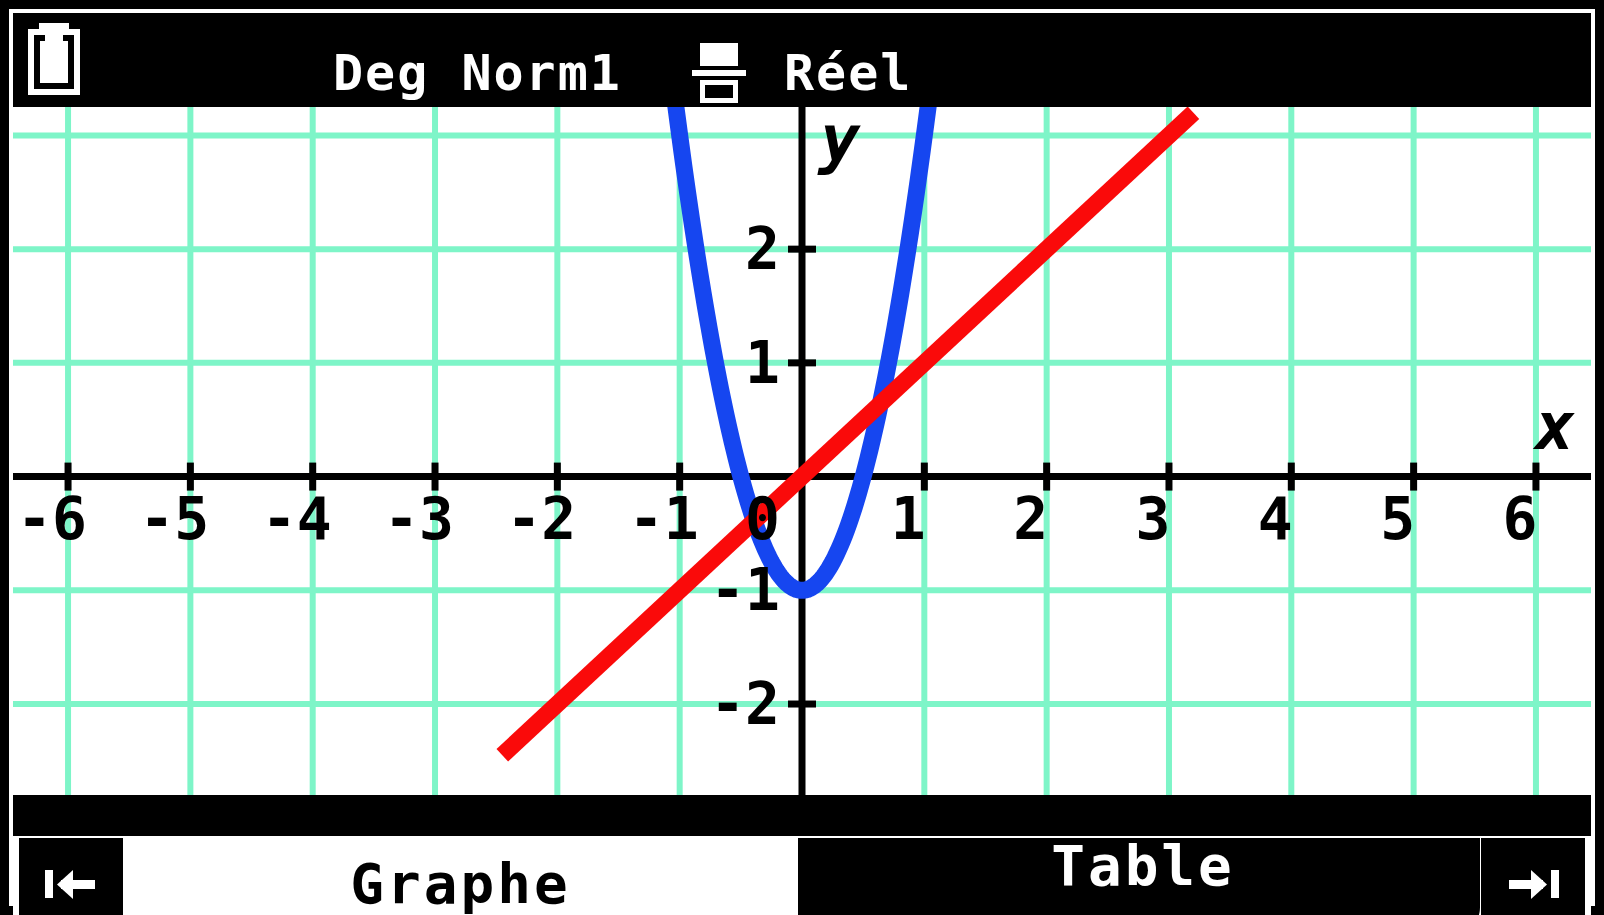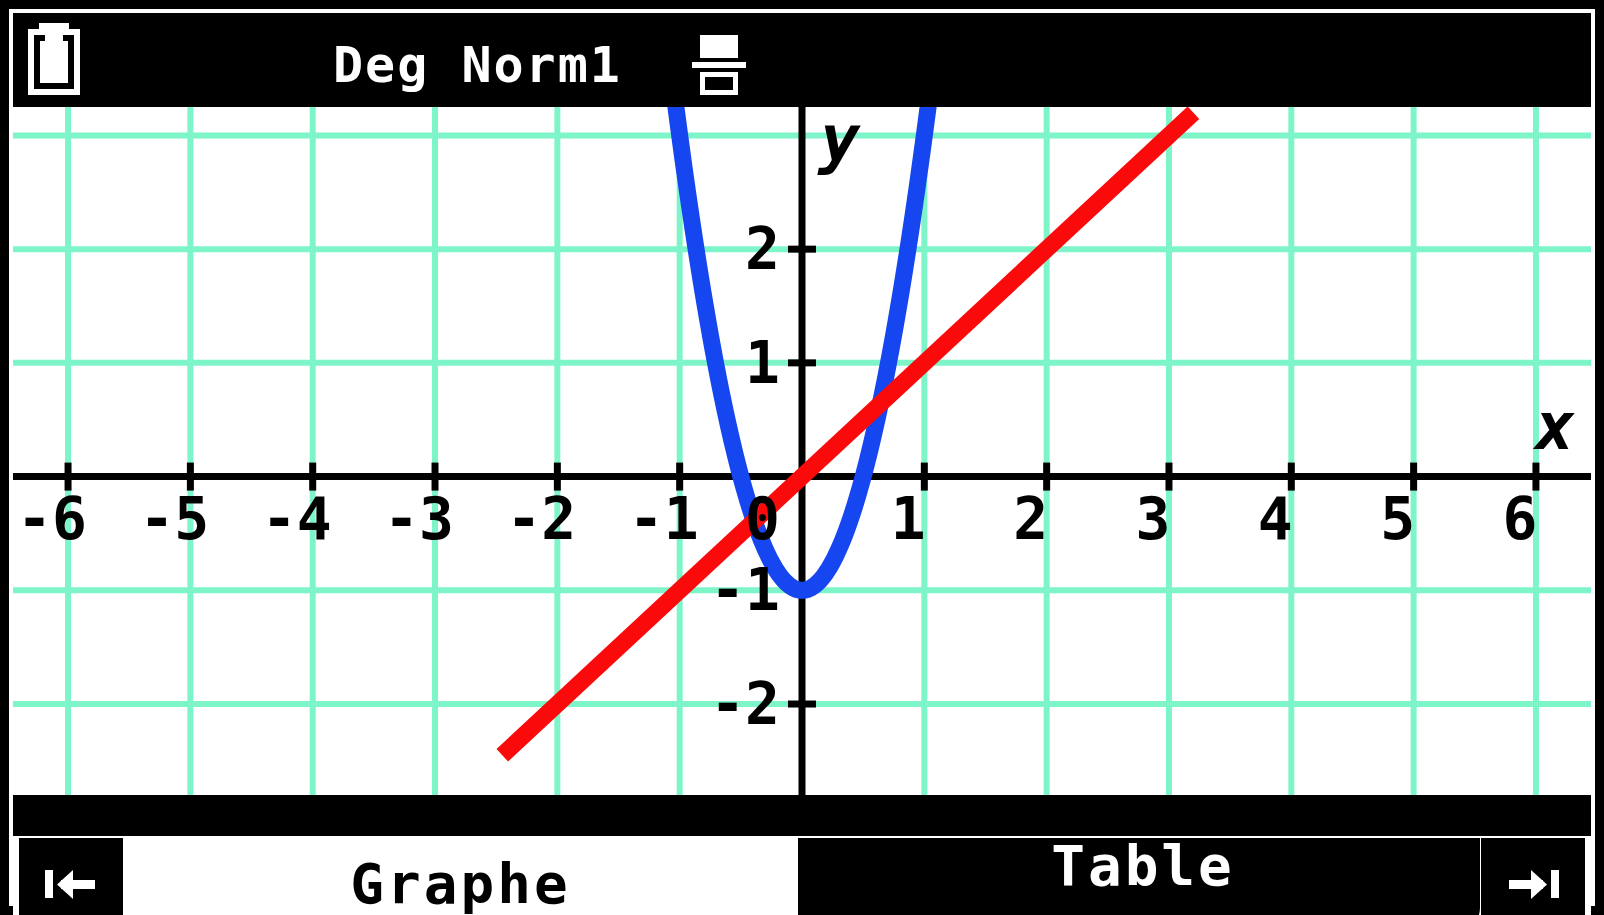--- a/index.html
+++ b/index.html
@@ -51,21 +51,21 @@
     position: absolute;
     left: 12px;
     top: 10px;
     width: 58px;
     height: 72px;
   }
 
   #status-center {
     position: absolute;
     left: 0;
-    top: 8px;
+    top: 16px;
     width: 1578px;
     height: 88px;
     display: flex;
     align-items: center;
     justify-content: flex-start;
     padding-left: 320px;
     box-sizing: border-box;
   }
 
   .status-text {
@@ -228,20 +228,21 @@
 
     <div id="status-center">
       <span class="status-text">Deg Norm1</span>
 
       <span id="fraction-icon">
         <span class="num-box"></span>
         <span class="frac-bar"></span>
         <span class="den-box"></span>
       </span>
 
+      <span class="status-text">Réel</span>
     </div>
   </div>
 
   <div id="plot-area">
     <svg id="plot-svg" width="1578" height="688" viewBox="0 0 1578 688">
       <g id="grid-layer">
           <line x1="55.046511627906995" y1="0" x2="55.046511627906995" y2="688" stroke="#7EF5C8" stroke-width="6"></line>
           <line x1="177.37209302325581" y1="0" x2="177.37209302325581" y2="688" stroke="#7EF5C8" stroke-width="6"></line>
           <line x1="299.69767441860466" y1="0" x2="299.69767441860466" y2="688" stroke="#7EF5C8" stroke-width="6"></line>
           <line x1="422.02325581395354" y1="0" x2="422.02325581395354" y2="688" stroke="#7EF5C8" stroke-width="6"></line>

